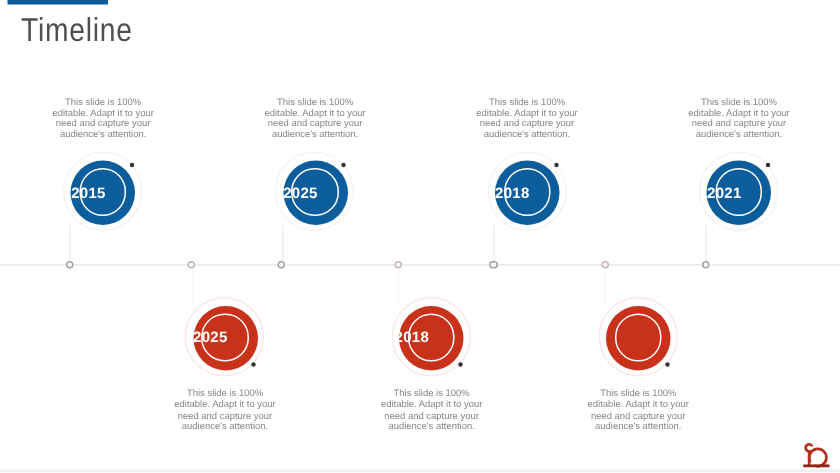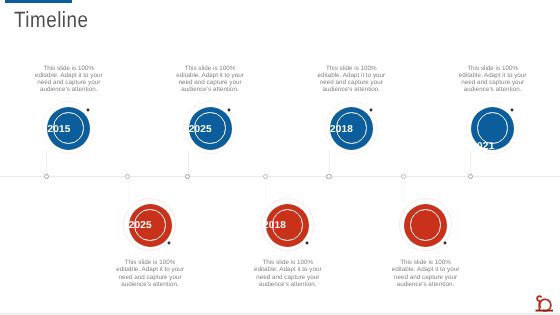--- a/index.html
+++ b/index.html
@@ -112,21 +112,21 @@
           </svg>
         </div>
         <div class="vline" style="left: 403.2px; background: rgba(170, 180, 180, 0.086); top: 176.4px; height: 26.65px;"></div>
         <div class="dot" style="left: 400.6px; top: 173.8px; border: 0.9px solid rgb(197, 179, 176);"></div>
         <div class="desc" style="left: 385.5px; top: 259.3px;"><span>This slide is 100%</span><br><span>editable. Adapt it to your</span><br><span>need and capture your</span><br><span>audience's attention.</span></div>
       </div>
       <div class="node">
         <div class="ring-outer" style="left: 466.05px; top: 101.15px; border: 1px solid rgba(150, 120, 100, 0.086);"></div>
         <div class="disc" style="left: 471.15px; top: 106.65px; background: rgb(11, 93, 156);"></div>
         <div class="ring-in" style="left: 476.95px; top: 112.45px;"></div>
-        <div class="yr" style="left: 471.35px; top: 123.55px; margin-top: 17px;">2021</div>
+        <div class="yr" style="left: 471.35px; top: 123.55px;">2021</div>
         <div class="minidot" style="left: 510.4px; top: 108.1px;">
           <svg width="4" height="4" viewBox="0 0 40 40" style="margin:-0.5px 0 0 -0.5px">
             <circle cx="20" cy="20" r="14.5" fill="#35312e"></circle>
           </svg>
         </div>
         <div class="vline" style="left: 470.35px; background: rgba(140, 135, 138, 0.15); top: 150.15px; height: 26.25px;"></div>
         <div class="dot" style="left: 467.75px; top: 173.8px; border: 0.9px solid rgb(154, 163, 168);"></div>
         <div class="desc" style="left: 452.65px; top: 64.9px;"><span>This slide is 100%</span><br><span>editable. Adapt it to your</span><br><span>need and capture your</span><br><span>audience's attention.</span></div>
       </div>
     </div>

